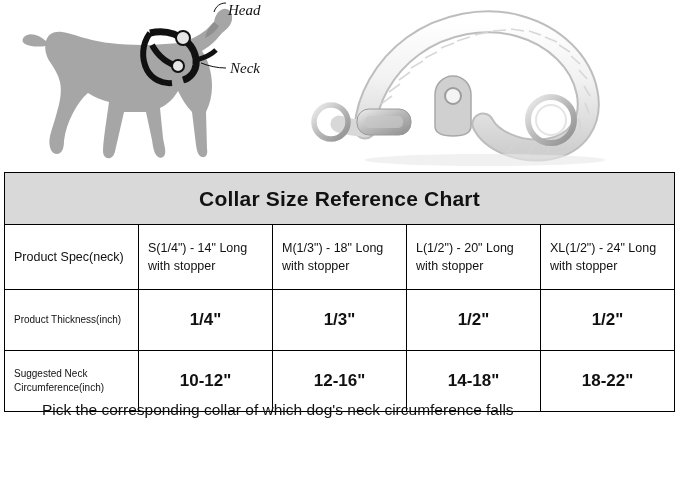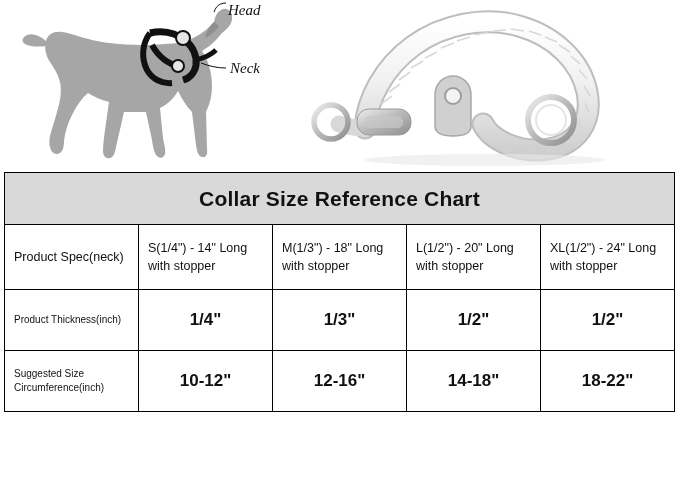--- a/index.html
+++ b/index.html
@@ -277,24 +277,25 @@
         <td class="hdr-cell col-size">XL(1/2") - 24" Long with stopper</td>
       </tr>
       <tr>
         <td class="row-label">Product Thickness(inch)</td>
         <td class="val-cell">1/4"</td>
         <td class="val-cell">1/3"</td>
         <td class="val-cell">1/2"</td>
         <td class="val-cell">1/2"</td>
       </tr>
       <tr>
-        <td class="row-label">Suggested Size Circumference(inch)</td>
+        <td class="row-label">Suggested Neck Circumference(inch)</td>
         <td class="val-cell">10-12"</td>
         <td class="val-cell">12-16"</td>
         <td class="val-cell">14-18"</td>
         <td class="val-cell">18-22"</td>
       </tr>
     </tbody>
   </table>
 </div>
 
 <div class="tips">
+  <p class="l2">Pick the corresponding collar of which dog's neck circumference falls</p>
 </div>
 
 </body></html>

